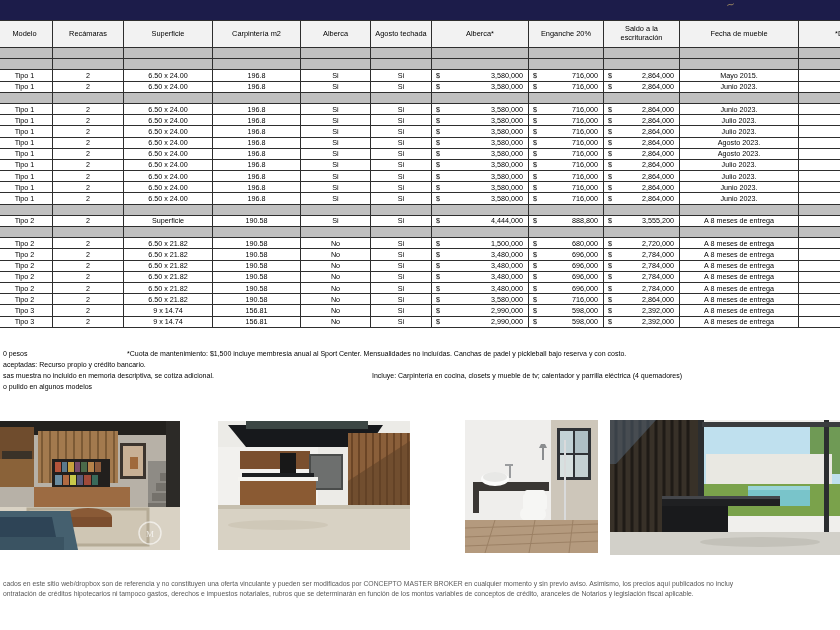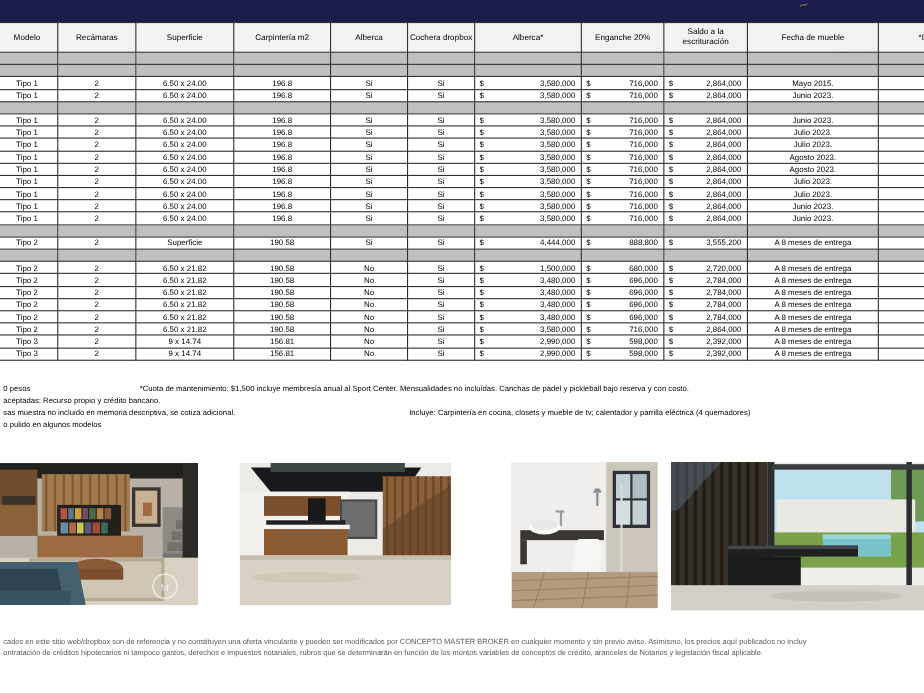--- a/index.html
+++ b/index.html
@@ -56,21 +56,21 @@
       <col style="width:119px">
         <col style="width:122px">
     </colgroup>
     <thead>
       <tr id="head-row">
           <th>Modelo</th>
           <th>Recámaras</th>
           <th>Superficie</th>
           <th>Carpintería m2</th>
           <th>Alberca</th>
-          <th>Cochera dropbox</th>
+          <th>Agosto techada</th>
           <th>Alberca*</th>
           <th>Enganche 20%</th>
           <th>Saldo a la escrituración</th>
           <th>Fecha de mueble</th>
           <th>*Disponibilidad</th>
         </tr>
     </thead>
     <tbody id="tbody">
         <tr class="sold">
           <td></td>

